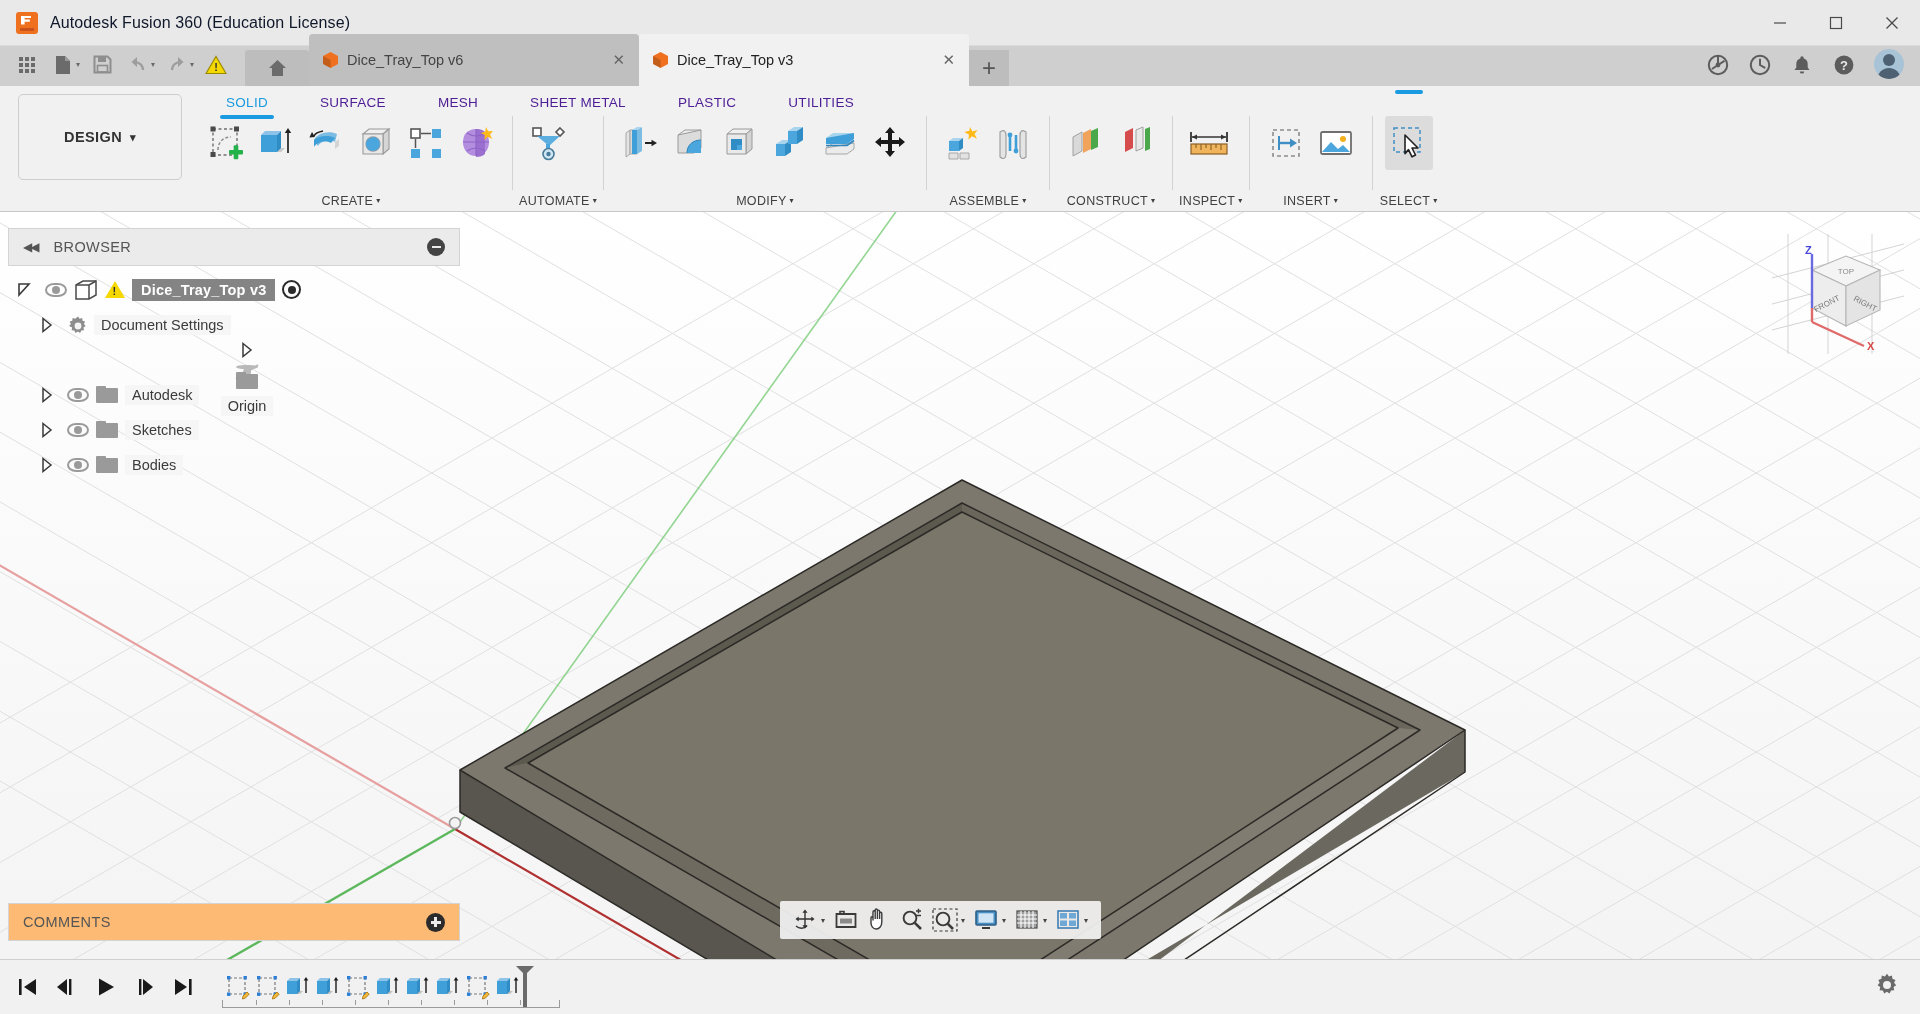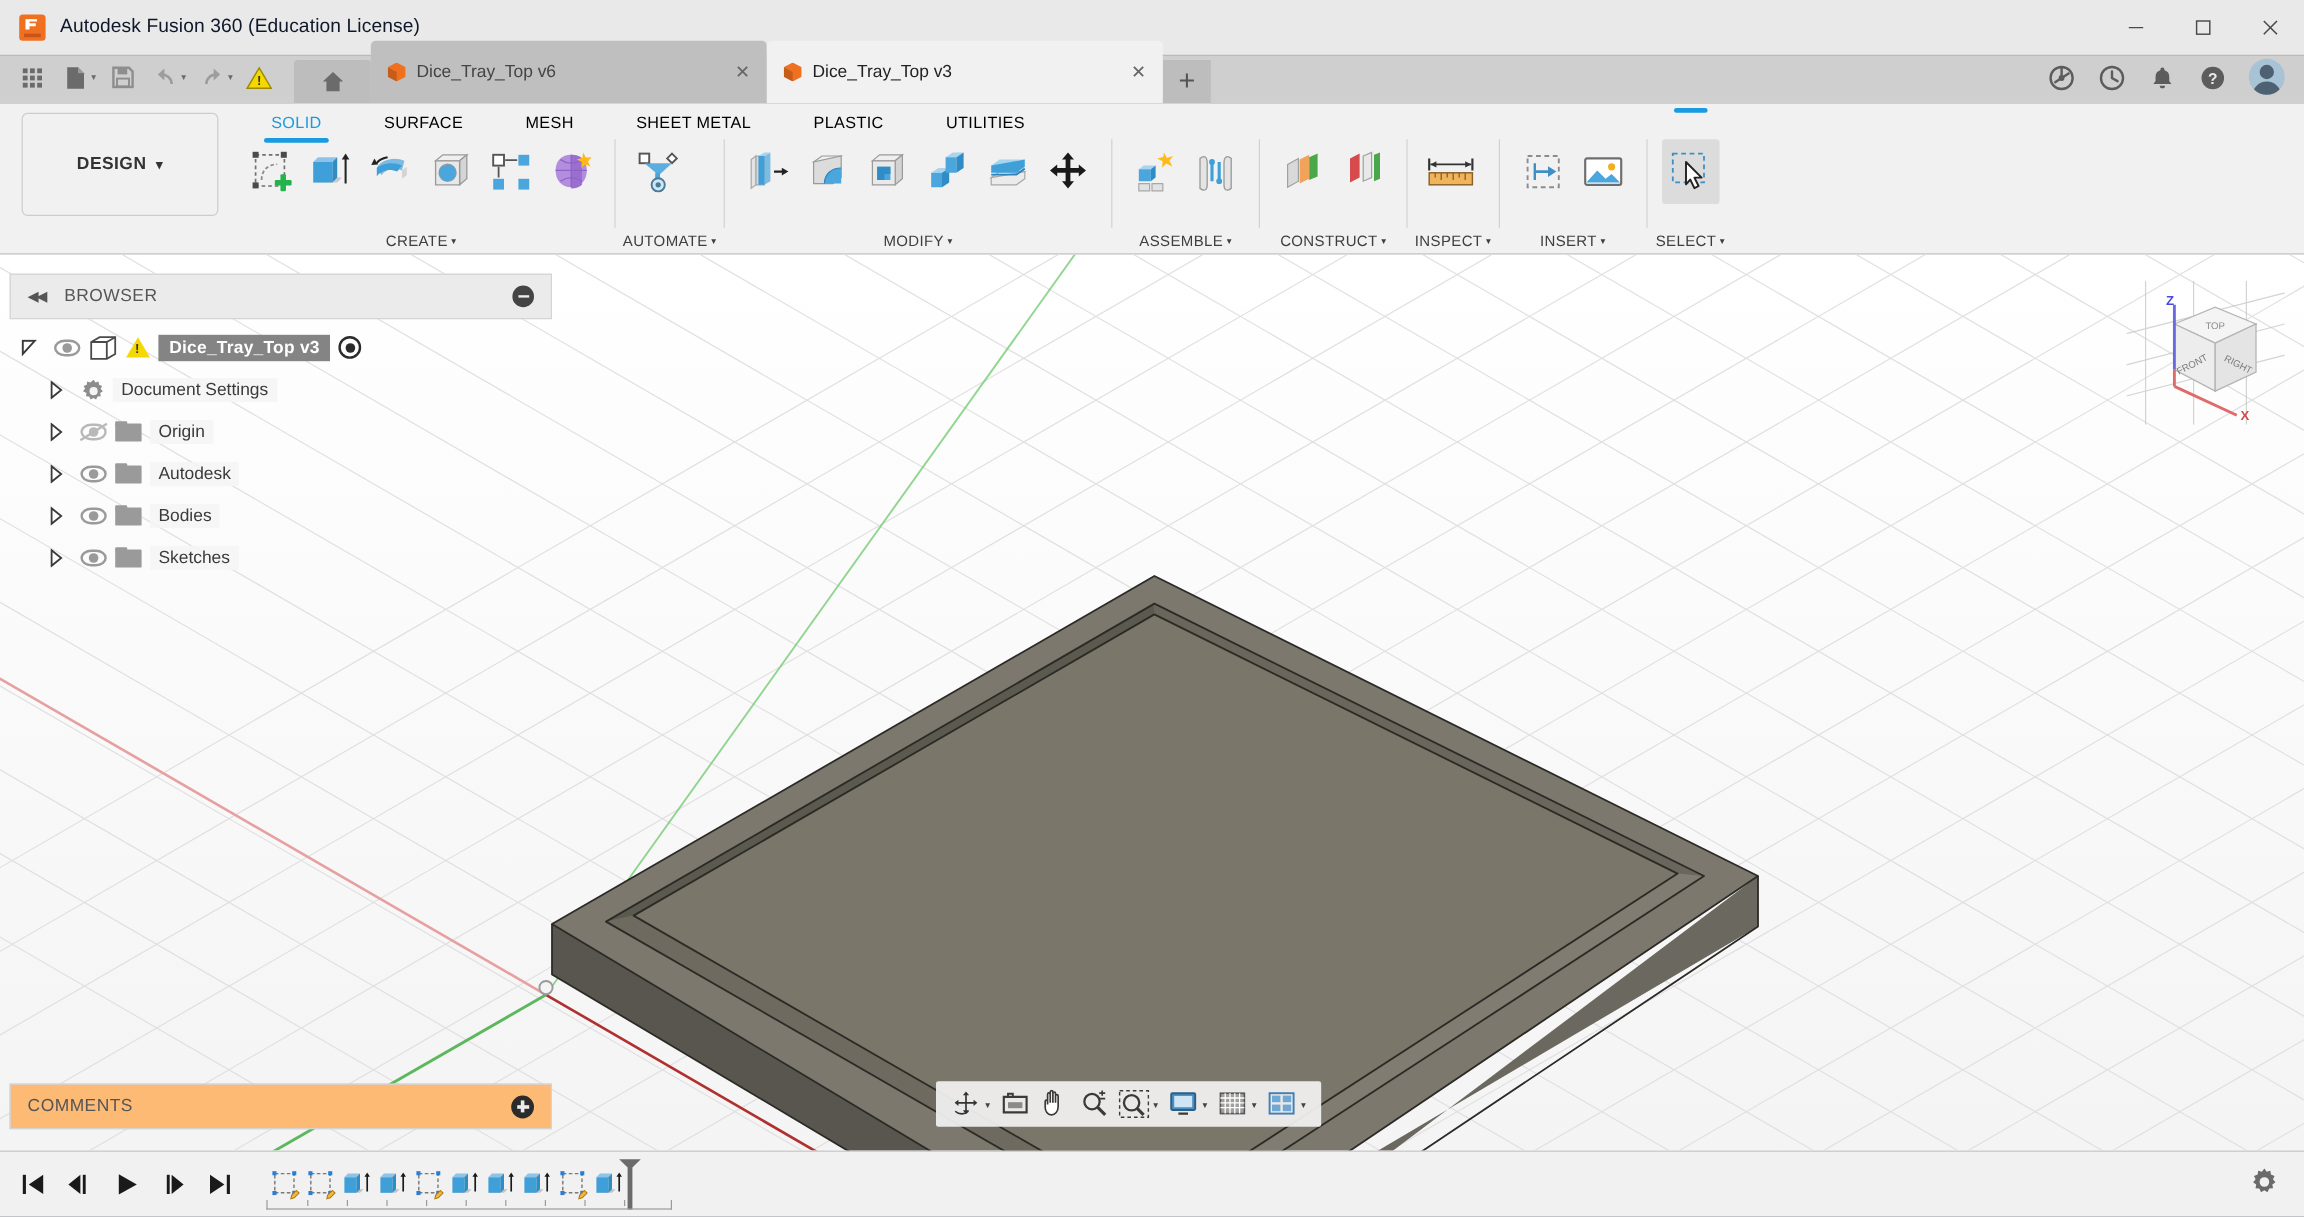--- a/index.html
+++ b/index.html
@@ -99,21 +99,21 @@
   .design-box {
     position: absolute; left: 18px; top: 8px; width: 164px; height: 86px;
     border: 1px solid #cdcdcd; border-radius: 5px; background: #f1f1f1;
     display: flex; align-items: center; justify-content: center; gap: 8px;
     font-size: 14.5px; font-weight: bold; color: #333; letter-spacing: .4px;
   }
   .ribbon-tabs {
     position: absolute; left: 200px; top: 4px; display: flex; gap: 0;
   }
   .rtab {
-    font-size: 13.5px; color: #000000; letter-spacing: .3px;
+    font-size: 13.5px; color: #4c1d95; letter-spacing: .3px;
     padding: 5px 26px 9px; position: relative; text-align:center;
   }
   .rtab.active { color: #1a9ae0; }
   .rtab.active::after {
     content:""; position: absolute; left: 20px; right: 20px; bottom: 0;
     height: 4px; background: #1a9ae0; border-radius: 2px;
   }
   .ribbon-body {
     position: absolute; left: 196px; top: 30px; right: 0; height: 94px;
     display: flex; align-items: flex-start;
@@ -802,21 +802,21 @@
           <span class="gear">
             <svg width="22" height="22" viewBox="0 0 22 22">
                 <path d="M11 1.5l1.6 2.2 2.6-.7.3 2.7 2.6.9-1.2 2.4 1.8 2-2.2 1.6.5 2.7-2.7.2-1.2 2.5-2.3-1.4-2.3 1.4-1.2-2.5-2.7-.2.5-2.7L2.1 11l1.8-2L2.7 6.6l2.6-.9.3-2.7 2.6.7z" fill="#8d8d8d"></path>
                 <circle cx="11" cy="11" r="3.4" fill="#f4f4f4"></circle>
               </svg>
           </span>
           <span class="lbl-chip">Document Settings</span>
         </div>
 
 
-        <div class="trow" style="padding-left:22px;">
+        <div class="trow" style="padding-left:22px;flex-direction:column;">
           <span class="tw">
             <svg width="14" height="16" viewBox="0 0 14 16">
                 <path d="M3 1.5l8 6.5-8 6.5z" fill="none" stroke="#3a3a3a" stroke-width="1.5"></path>
               </svg>
           </span>
           <span class="eye off">
               <i class="slash"></i>
             </span>
           <span class="folder"></span>
           <span class="lbl-chip">Origin</span>
@@ -834,32 +834,32 @@
         </div>
 
         <div class="trow" style="padding-left:22px;">
           <span class="tw">
             <svg width="14" height="16" viewBox="0 0 14 16">
                 <path d="M3 1.5l8 6.5-8 6.5z" fill="none" stroke="#3a3a3a" stroke-width="1.5"></path>
               </svg>
           </span>
           <span class="eye"></span>
           <span class="folder"></span>
-          <span class="lbl-chip">Bodies</span>
+          <span class="lbl-chip">Sketches</span>
         </div>
 
         <div class="trow" style="padding-left:22px;">
           <span class="tw">
             <svg width="14" height="16" viewBox="0 0 14 16">
                 <path d="M3 1.5l8 6.5-8 6.5z" fill="none" stroke="#3a3a3a" stroke-width="1.5"></path>
               </svg>
           </span>
           <span class="eye"></span>
           <span class="folder"></span>
-          <span class="lbl-chip">Sketches</span>
+          <span class="lbl-chip">Bodies</span>
         </div>
 
       </div>
     </div>
 
     <div class="comments-bar">
       <span>COMMENTS</span>
       <span class="plus-circ"></span>
     </div>
 

